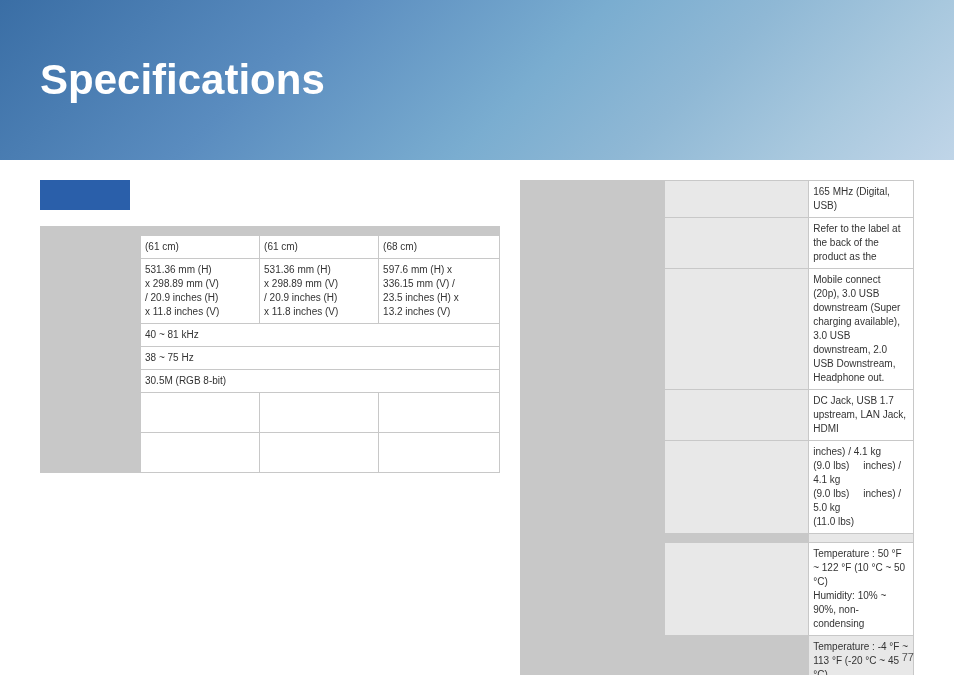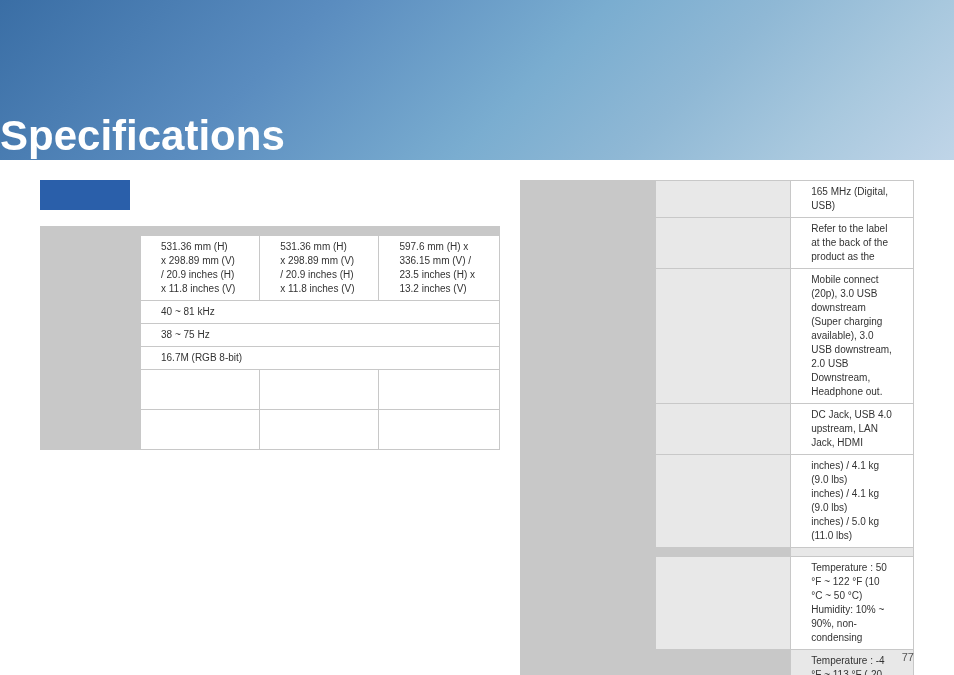--- a/index.html
+++ b/index.html
@@ -14,21 +14,22 @@
       position: relative;
     }
 
     
     .header-banner {
       width: 100%;
       height: 160px;
       background: linear-gradient(135deg, #3a6ea5 0%, #5a8cbf 30%, #7aadd0 55%, #8fb8d5 70%, #a8c8de 85%, #c0d5e8 100%);
       position: relative;
       display: flex;
-      align-items: flex-end;
+      align-items: center;
+      padding-left: 40px;
     }
 
     .header-title {
       font-size: 42px;
       font-weight: 900;
       color: #ffffff;
       letter-spacing: 0px;
     }
 
     
@@ -53,21 +54,21 @@
 
     
     table {
       border-collapse: collapse;
       width: 100%;
       font-size: 10px;
     }
 
     td, th {
       border: 1px solid #c8c8c8;
-      padding: 4px 20px;
+      padding: 4px 4px;
       vertical-align: top;
       color: #333;
       line-height: 1.4;
     }
 
     .left-table td:first-child {
       background: #c8c8c8;
       width: 100px;
     }
 
@@ -128,20 +129,26 @@
       <thead>
         <tr>
           <td class="gray-cell"></td>
           <td class="gray-cell"></td>
           <td class="gray-cell"></td>
           <td class="gray-cell"></td>
         </tr>
       </thead>
       <tbody>
 
+        <tr>
+          <td class="gray-cell"></td>
+          <td>(61 cm)</td>
+          <td>(61 cm)</td>
+          <td>(68 cm)</td>
+        </tr>
 
         <tr>
           <td class="gray-cell"></td>
           <td>531.36 mm (H)<br>x 298.89 mm (V)<br>/ 20.9 inches (H)<br>x 11.8 inches (V)</td>
           <td>531.36 mm (H)<br>x 298.89 mm (V)<br>/ 20.9 inches (H)<br>x 11.8 inches (V)</td>
           <td>597.6 mm (H) x<br>336.15 mm (V) /<br>23.5 inches (H) x<br>13.2 inches (V)</td>
         </tr>
 
 
         <tr>
@@ -149,21 +156,21 @@
           <td colspan="3">40 ~ 81 kHz</td>
         </tr>
 
         <tr>
           <td class="gray-cell"></td>
           <td colspan="3">38 ~ 75 Hz</td>
         </tr>
 
         <tr>
           <td class="gray-cell"></td>
-          <td colspan="3">16.7M (RGB 8-bit)</td>
+          <td colspan="3">30.5M (RGB 8-bit)</td>
         </tr>
 
         <tr class="empty-row">
           <td class="gray-cell"></td>
           <td></td>
           <td></td>
           <td></td>
         </tr>
         <tr class="empty-row">
           <td class="gray-cell"></td>
@@ -193,21 +200,21 @@
 
         <tr>
           <td class="gray-cell"></td>
           <td class="light-gray-cell"></td>
           <td>Mobile connect (20p), 3.0 USB downstream (Super charging available), 3.0 USB downstream, 2.0 USB Downstream, Headphone out.</td>
         </tr>
 
         <tr>
           <td class="gray-cell"></td>
           <td class="light-gray-cell"></td>
-          <td>DC Jack, USB 4.0 upstream, LAN Jack, HDMI</td>
+          <td>DC Jack, USB 1.7 upstream, LAN Jack, HDMI</td>
         </tr>
 
         <tr>
           <td class="gray-cell" rowspan="2"></td>
           <td class="light-gray-cell"></td>
           <td>
             <span>inches) / 4.1 kg<br>(9.0 lbs)</span>
             &nbsp;&nbsp;&nbsp;
             <span>inches) / 4.1 kg<br>(9.0 lbs)</span>
             &nbsp;&nbsp;&nbsp;

